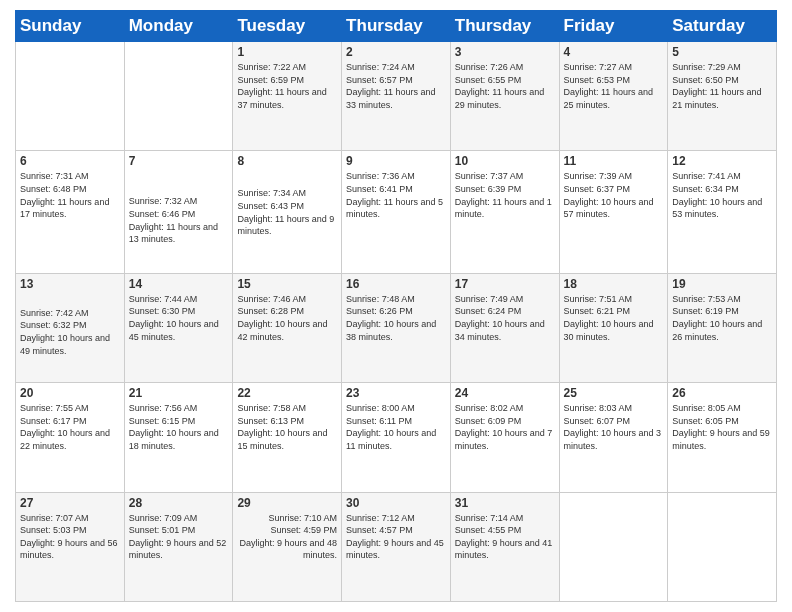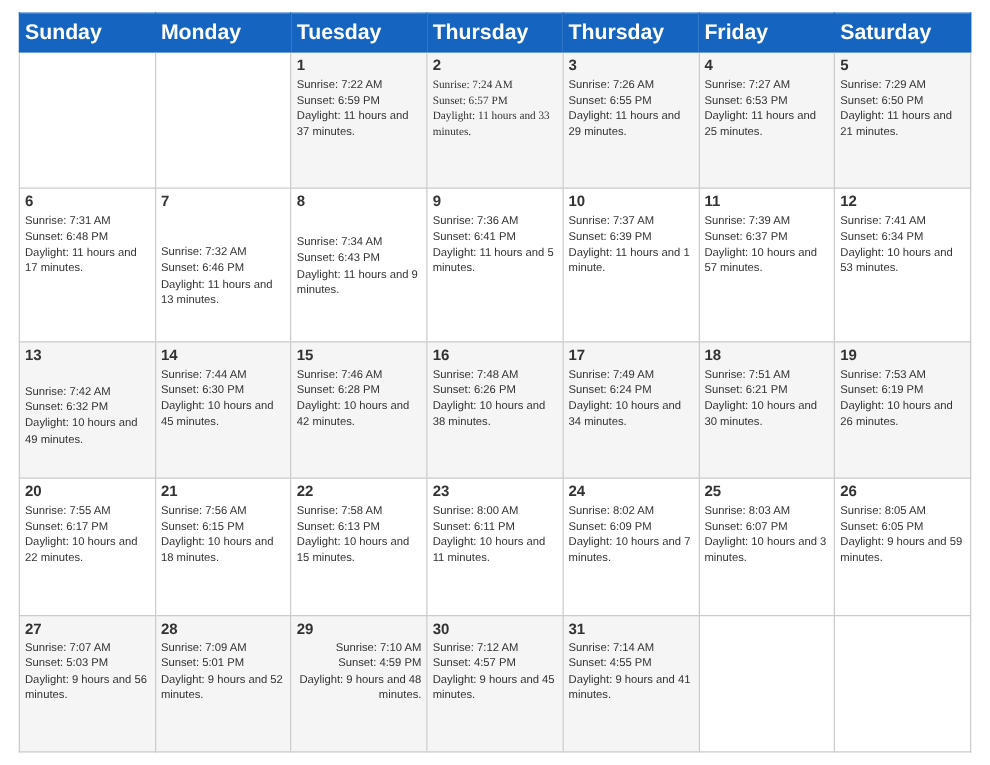--- a/index.html
+++ b/index.html
@@ -122,21 +122,21 @@
           <td class="empty-cell"></td>
           <td class="empty-cell"></td>
           <td>
             <span class="day-number">1</span>
             <div class="day-detail" style="white-space: pre-line;">Sunrise: 7:22 AM
 Sunset: 6:59 PM
 Daylight: 11 hours and 37 minutes.</div>
           </td>
           <td>
             <span class="day-number">2</span>
-            <div class="day-detail" style="white-space: pre-line; font-family: Liberation Serif, serif;">Sunrise: 7:24 AM
+            <div class="day-detail" style="white-space: pre-line;">Sunrise: 7:24 AM
 Sunset: 6:57 PM
 Daylight: 11 hours and 33 minutes.</div>
           </td>
           <td>
             <span class="day-number">3</span>
             <div class="day-detail" style="white-space: pre-line;">Sunrise: 7:26 AM
 Sunset: 6:55 PM
 Daylight: 11 hours and 29 minutes.</div>
           </td>
           <td>

